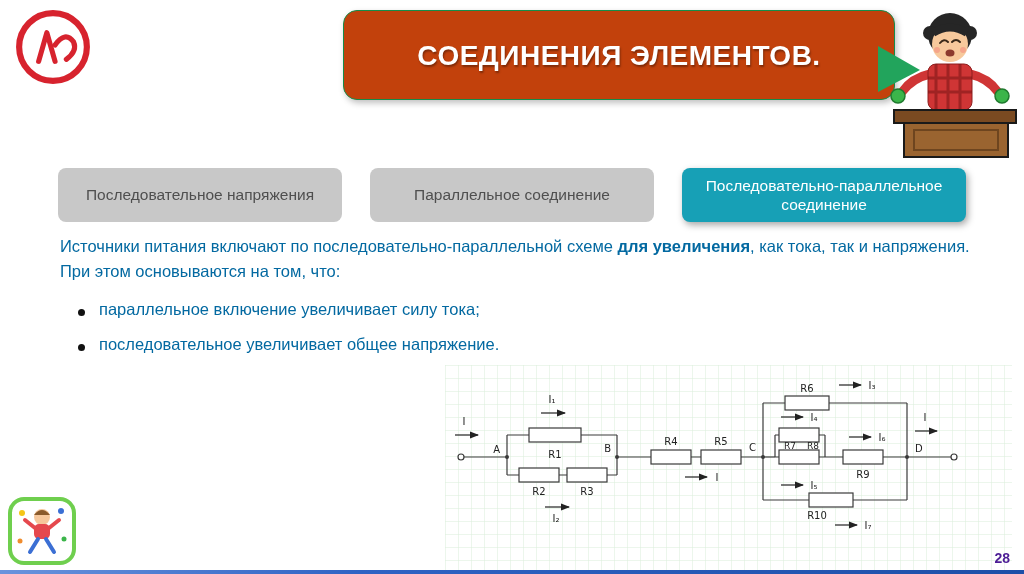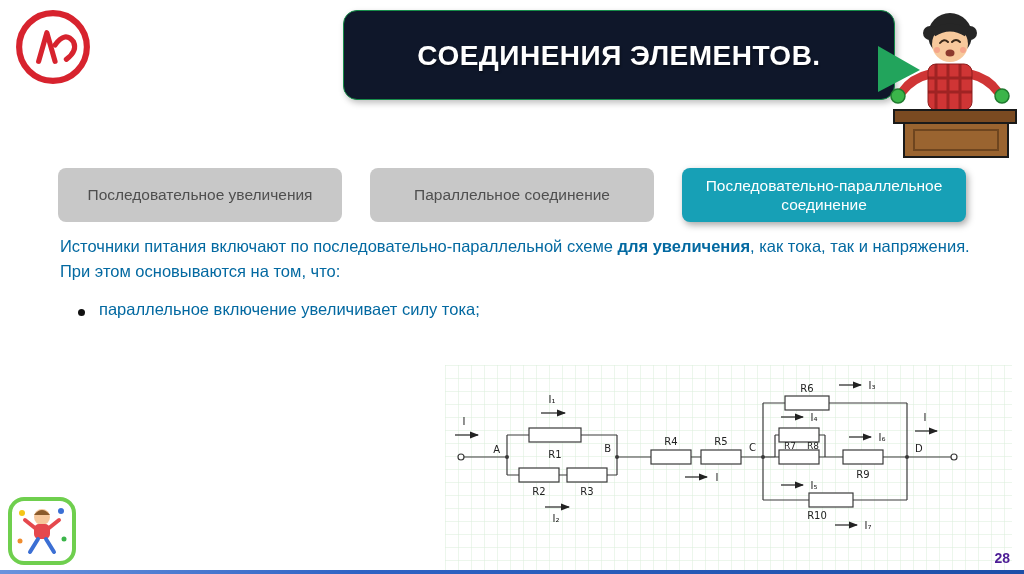--- a/index.html
+++ b/index.html
@@ -6,21 +6,21 @@
   html,body { background:#e9e9e9; }
   .slide {
     position:relative; width:1024px; height:574px; background:#ffffff;
     overflow:hidden; font-family:"Liberation Sans", sans-serif; margin:0 auto;
   }
   
   .logo { position:absolute; left:14px; top:8px; width:78px; height:78px; }
   
   .title-box {
     position:absolute; left:343px; top:10px; width:552px; height:90px;
-    background:#0f172a; border:1px solid #168c49; border-radius:14px;
+    background:#c2410c; border:1px solid #168c49; border-radius:14px;
     display:flex; flex-direction:row; justify-content:center; align-items:center;
     box-shadow:2px 3px 6px rgba(0,0,0,.25);
   }
   .title-box div {
     color:#ffffff; font-weight:bold; font-size:28px; line-height:1.25;
     letter-spacing:.5px; text-shadow:1px 2px 2px rgba(0,0,0,.35);
   }
   
   .presenter { position:absolute; left:878px; top:2px; width:142px; height:160px; }
   
@@ -98,39 +98,43 @@
 
     <g>
       <rect x="16" y="108" width="122" height="13" fill="#7a4a21" stroke="#1a1a1a" stroke-width="2"></rect>
       <rect x="26" y="121" width="104" height="34" fill="#9a6430" stroke="#1a1a1a" stroke-width="2"></rect>
       <rect x="36" y="128" width="84" height="20" fill="none" stroke="#6e451f" stroke-width="2"></rect>
     </g>
   </svg>
 
   <div class="tabs">
     <div class="tab inactive">
-      <span>Последовательное увеличения</span>
+      <span>Последовательное напряжения</span>
     </div>
     <div class="tab inactive">
       <span>Параллельное соединение</span>
     </div>
     <div class="tab active">
       <span>Последовательно-параллельное соединение</span>
     </div>
   </div>
 
   <div class="content">
     <p>
       <span>Источники питания включают по последовательно-параллельной схеме </span><b>для увеличения</b><span>, как тока, так и напряжения.</span>
     </p>
     <p class="line2">При этом основываются на том, что:</p>
     <div class="bullets">
       <div class="bullet-row">
         <span class="bullet-dot"></span>
         <span>параллельное включение увеличивает силу тока;</span>
+      </div>
+      <div class="bullet-row">
+        <span class="bullet-dot"></span>
+        <span>последовательное увеличивает общее напряжение.</span>
       </div>
     </div>
   </div>
 
   <div class="circuit">
     <svg viewBox="0 0 567 205">
       <defs>
         <pattern id="grid" width="13" height="13" patternUnits="userSpaceOnUse">
           <path d="M13 0 H0 V13" fill="none" stroke="#d9edd9" stroke-width="1"></path>
         </pattern>

